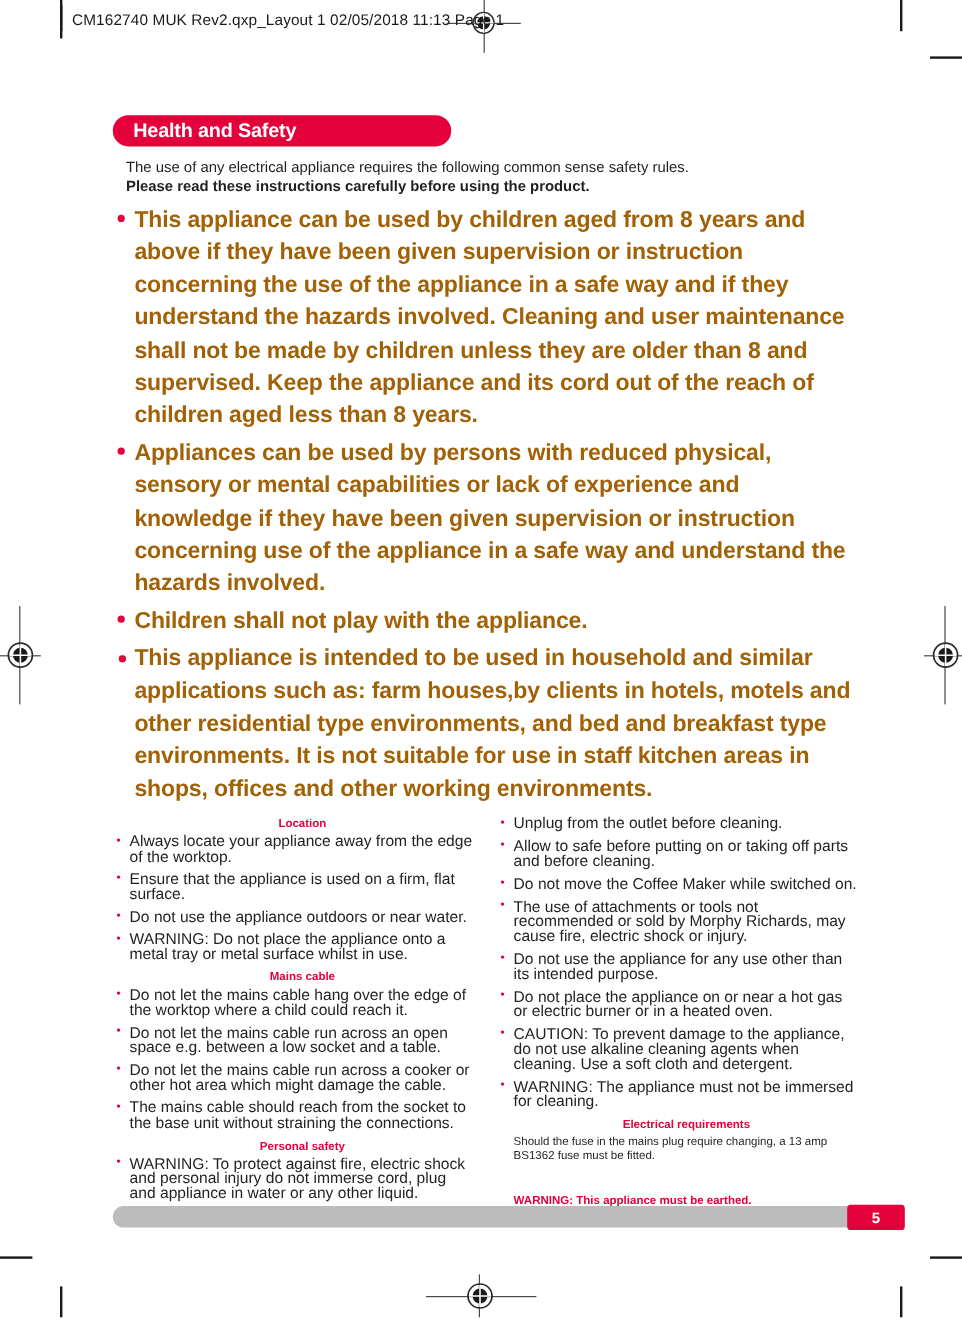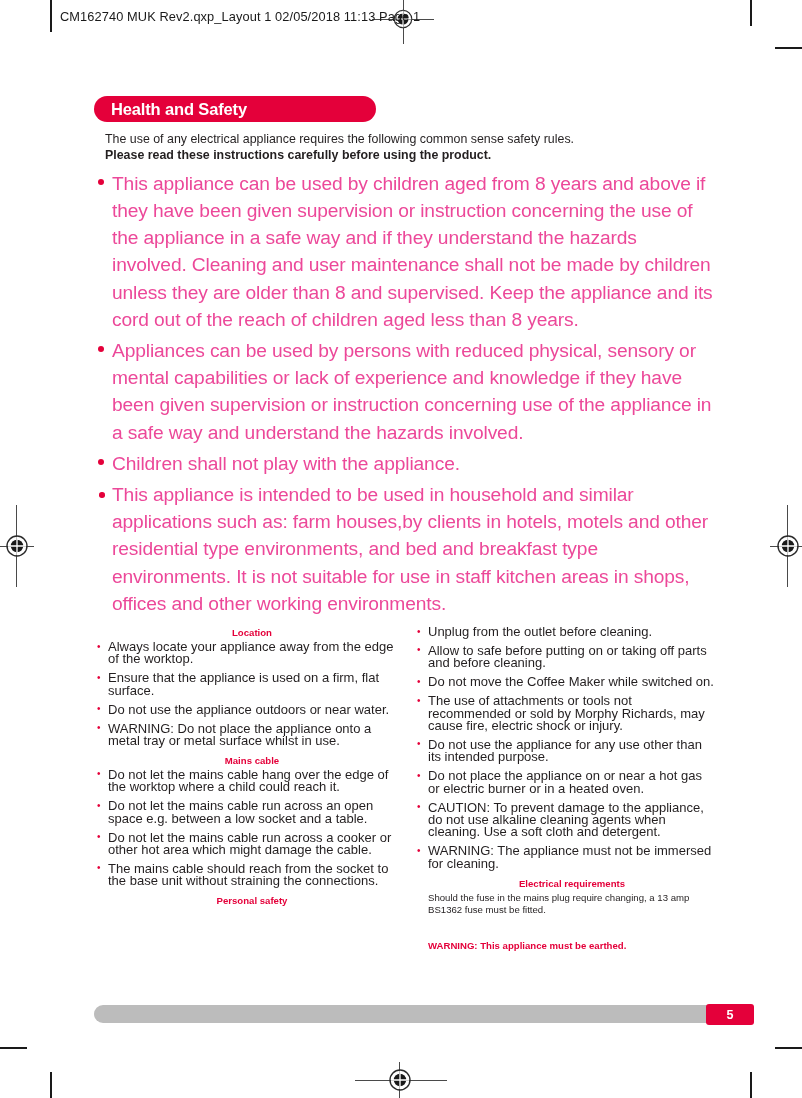--- a/index.html
+++ b/index.html
@@ -98,22 +98,23 @@
   .intro-bold { font-weight: bold; }
 
   
   .big-list { margin-top: 6px; list-style: none; }
   .big-item {
     position: relative;
     padding-left: 18px;
     margin-bottom: 4px;
     font-size: 19.2px;
     line-height: 27.2px;
-    color: #ec4899;
+    color: #a16207;
     letter-spacing: -0.12px;
+    font-weight: bold;
   }
   .big-item::before {
     content: "";
     position: absolute;
     left: 4px;
     top: 9px;
     width: 6px;
     height: 6px;
     border-radius: 50%;
     background: #e4003a;
@@ -280,20 +281,21 @@
         <div class="sm-item">Do not use the appliance outdoors or near water.</div>
         <div class="sm-item">WARNING: Do not place the appliance onto a metal tray or metal surface whilst in use.</div>
 
         <div class="subhead">Mains cable</div>
         <div class="sm-item">Do not let the mains cable hang over the edge of the worktop where a child could reach it.</div>
         <div class="sm-item">Do not let the mains cable run across an open space e.g. between a low socket and a table.</div>
         <div class="sm-item">Do not let the mains cable run across a cooker or other hot area which might damage the cable.</div>
         <div class="sm-item">The mains cable should reach from the socket to the base unit without straining the connections.</div>
 
         <div class="subhead">Personal safety</div>
+        <div class="sm-item">WARNING: To protect against fire, electric shock and personal injury do not immerse cord, plug and appliance in water or any other liquid.</div>
       </div>
 
       <div class="col">
         <div class="sm-item">Unplug from the outlet before cleaning.</div>
         <div class="sm-item">Allow to safe before putting on or taking off parts and before cleaning.</div>
         <div class="sm-item">Do not move the Coffee Maker while switched on.</div>
 
         <div class="sm-item">The use of attachments or tools not recommended or sold by Morphy Richards, may cause fire, electric shock or injury.</div>
         <div class="sm-item">Do not use the appliance for any use other than its intended purpose.</div>
         <div class="sm-item">Do not place the appliance on or near a hot gas or electric burner or in a heated oven.</div>

